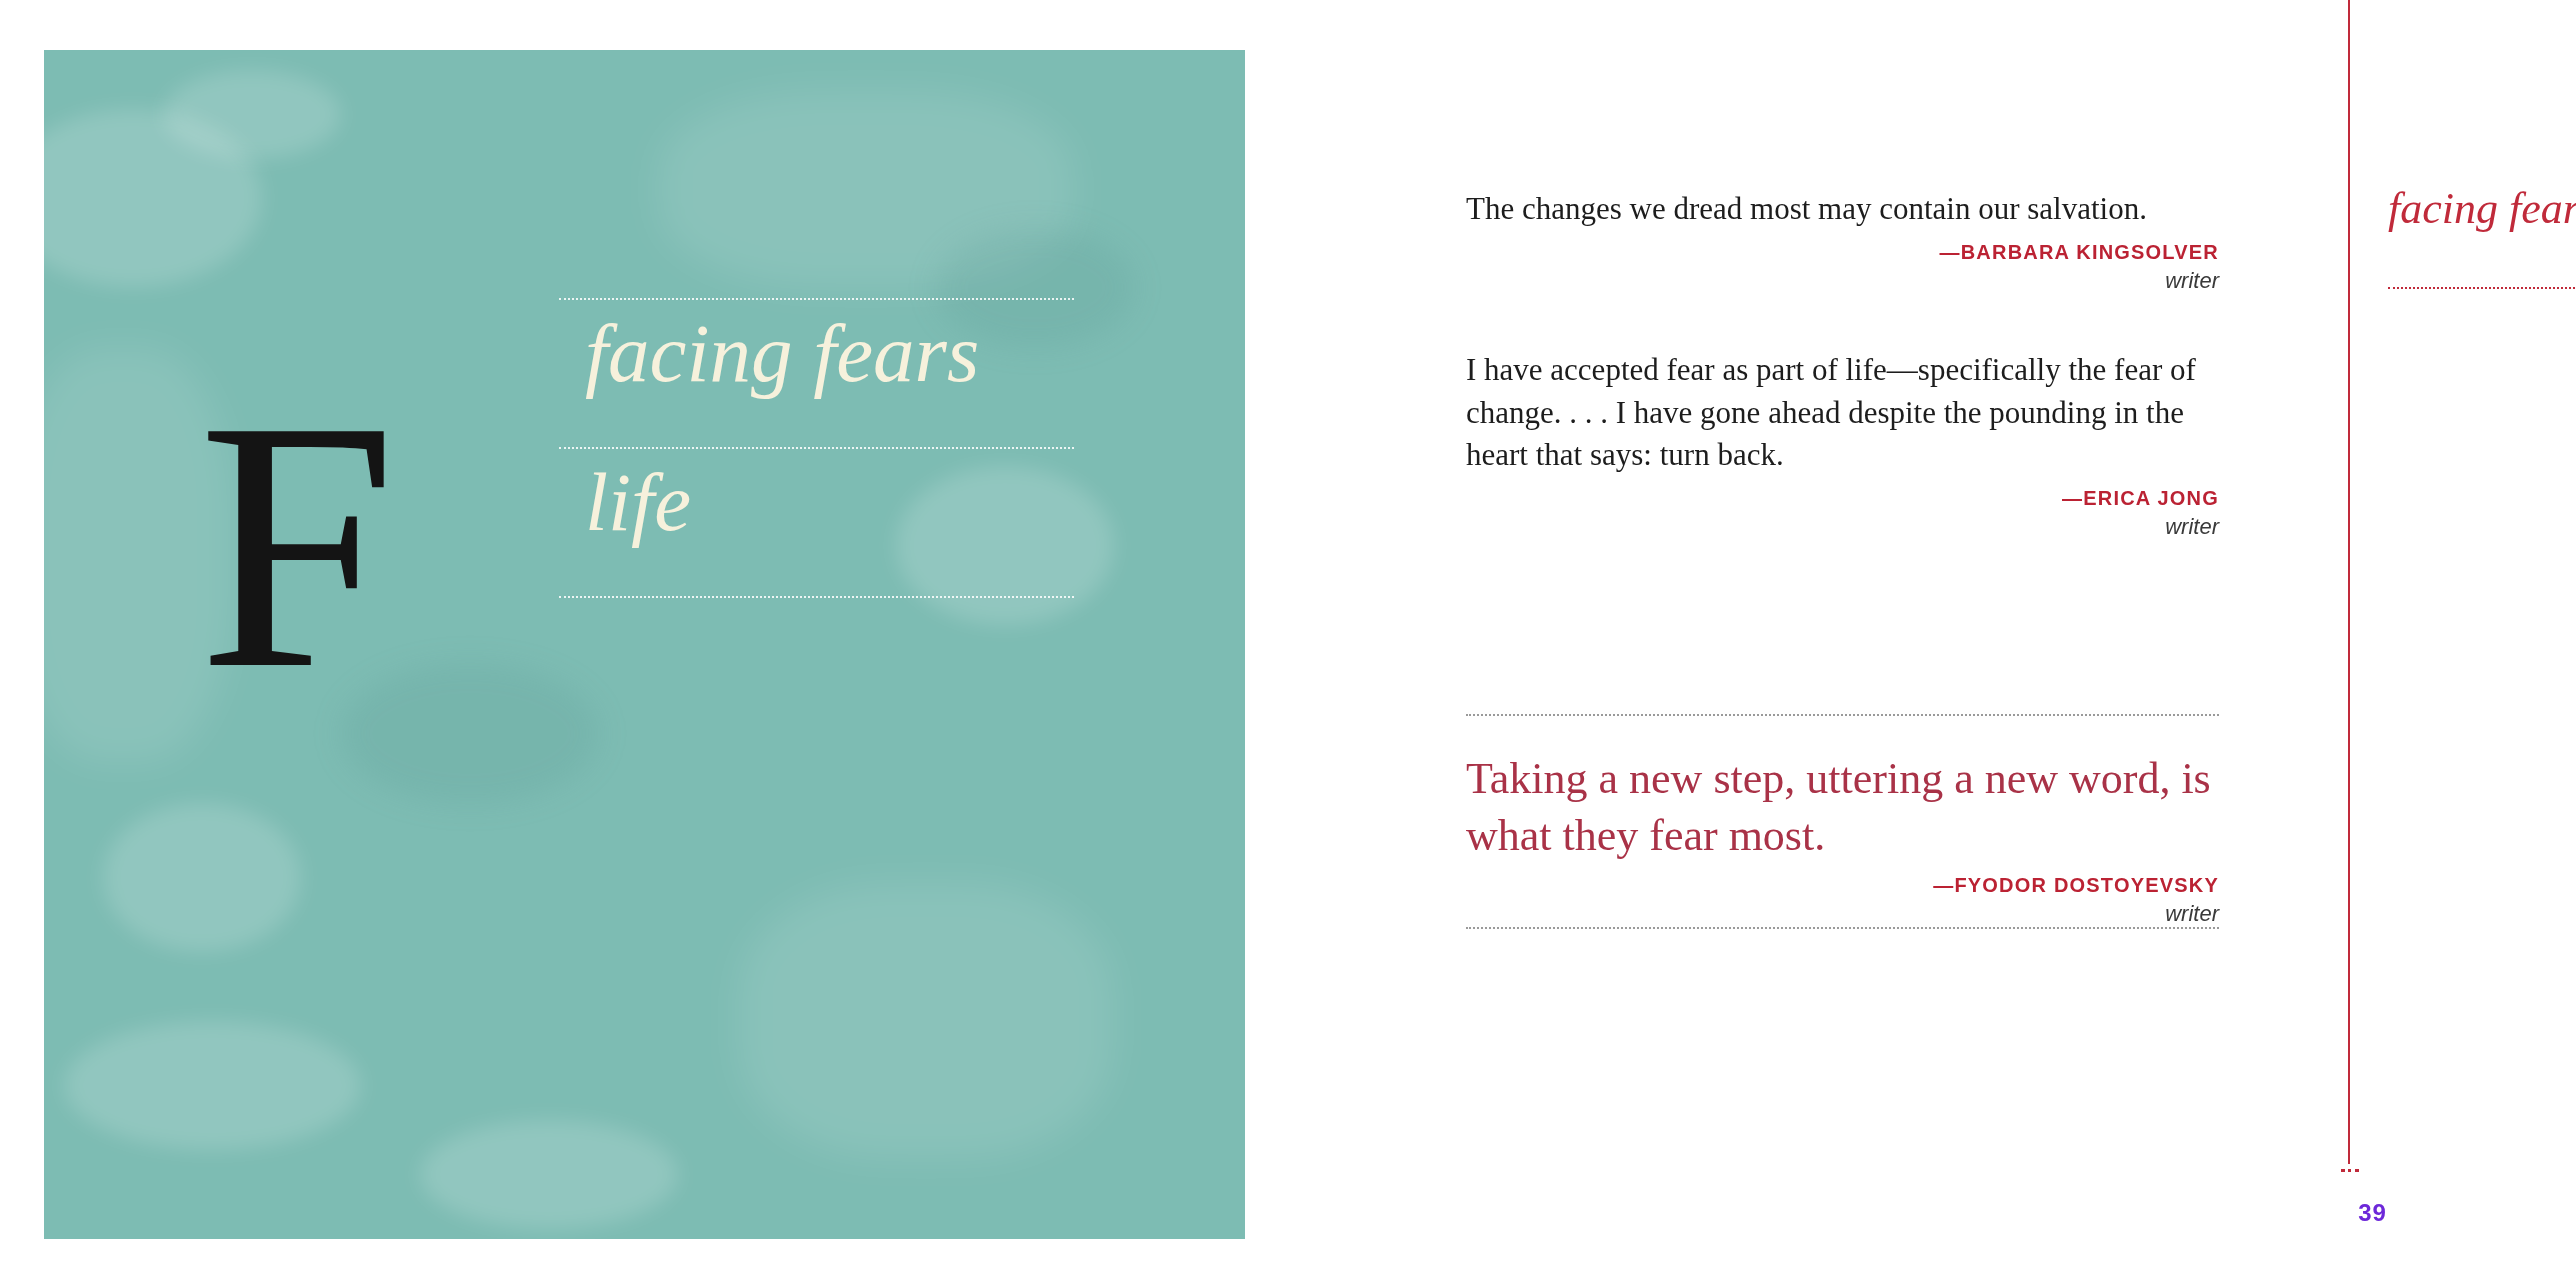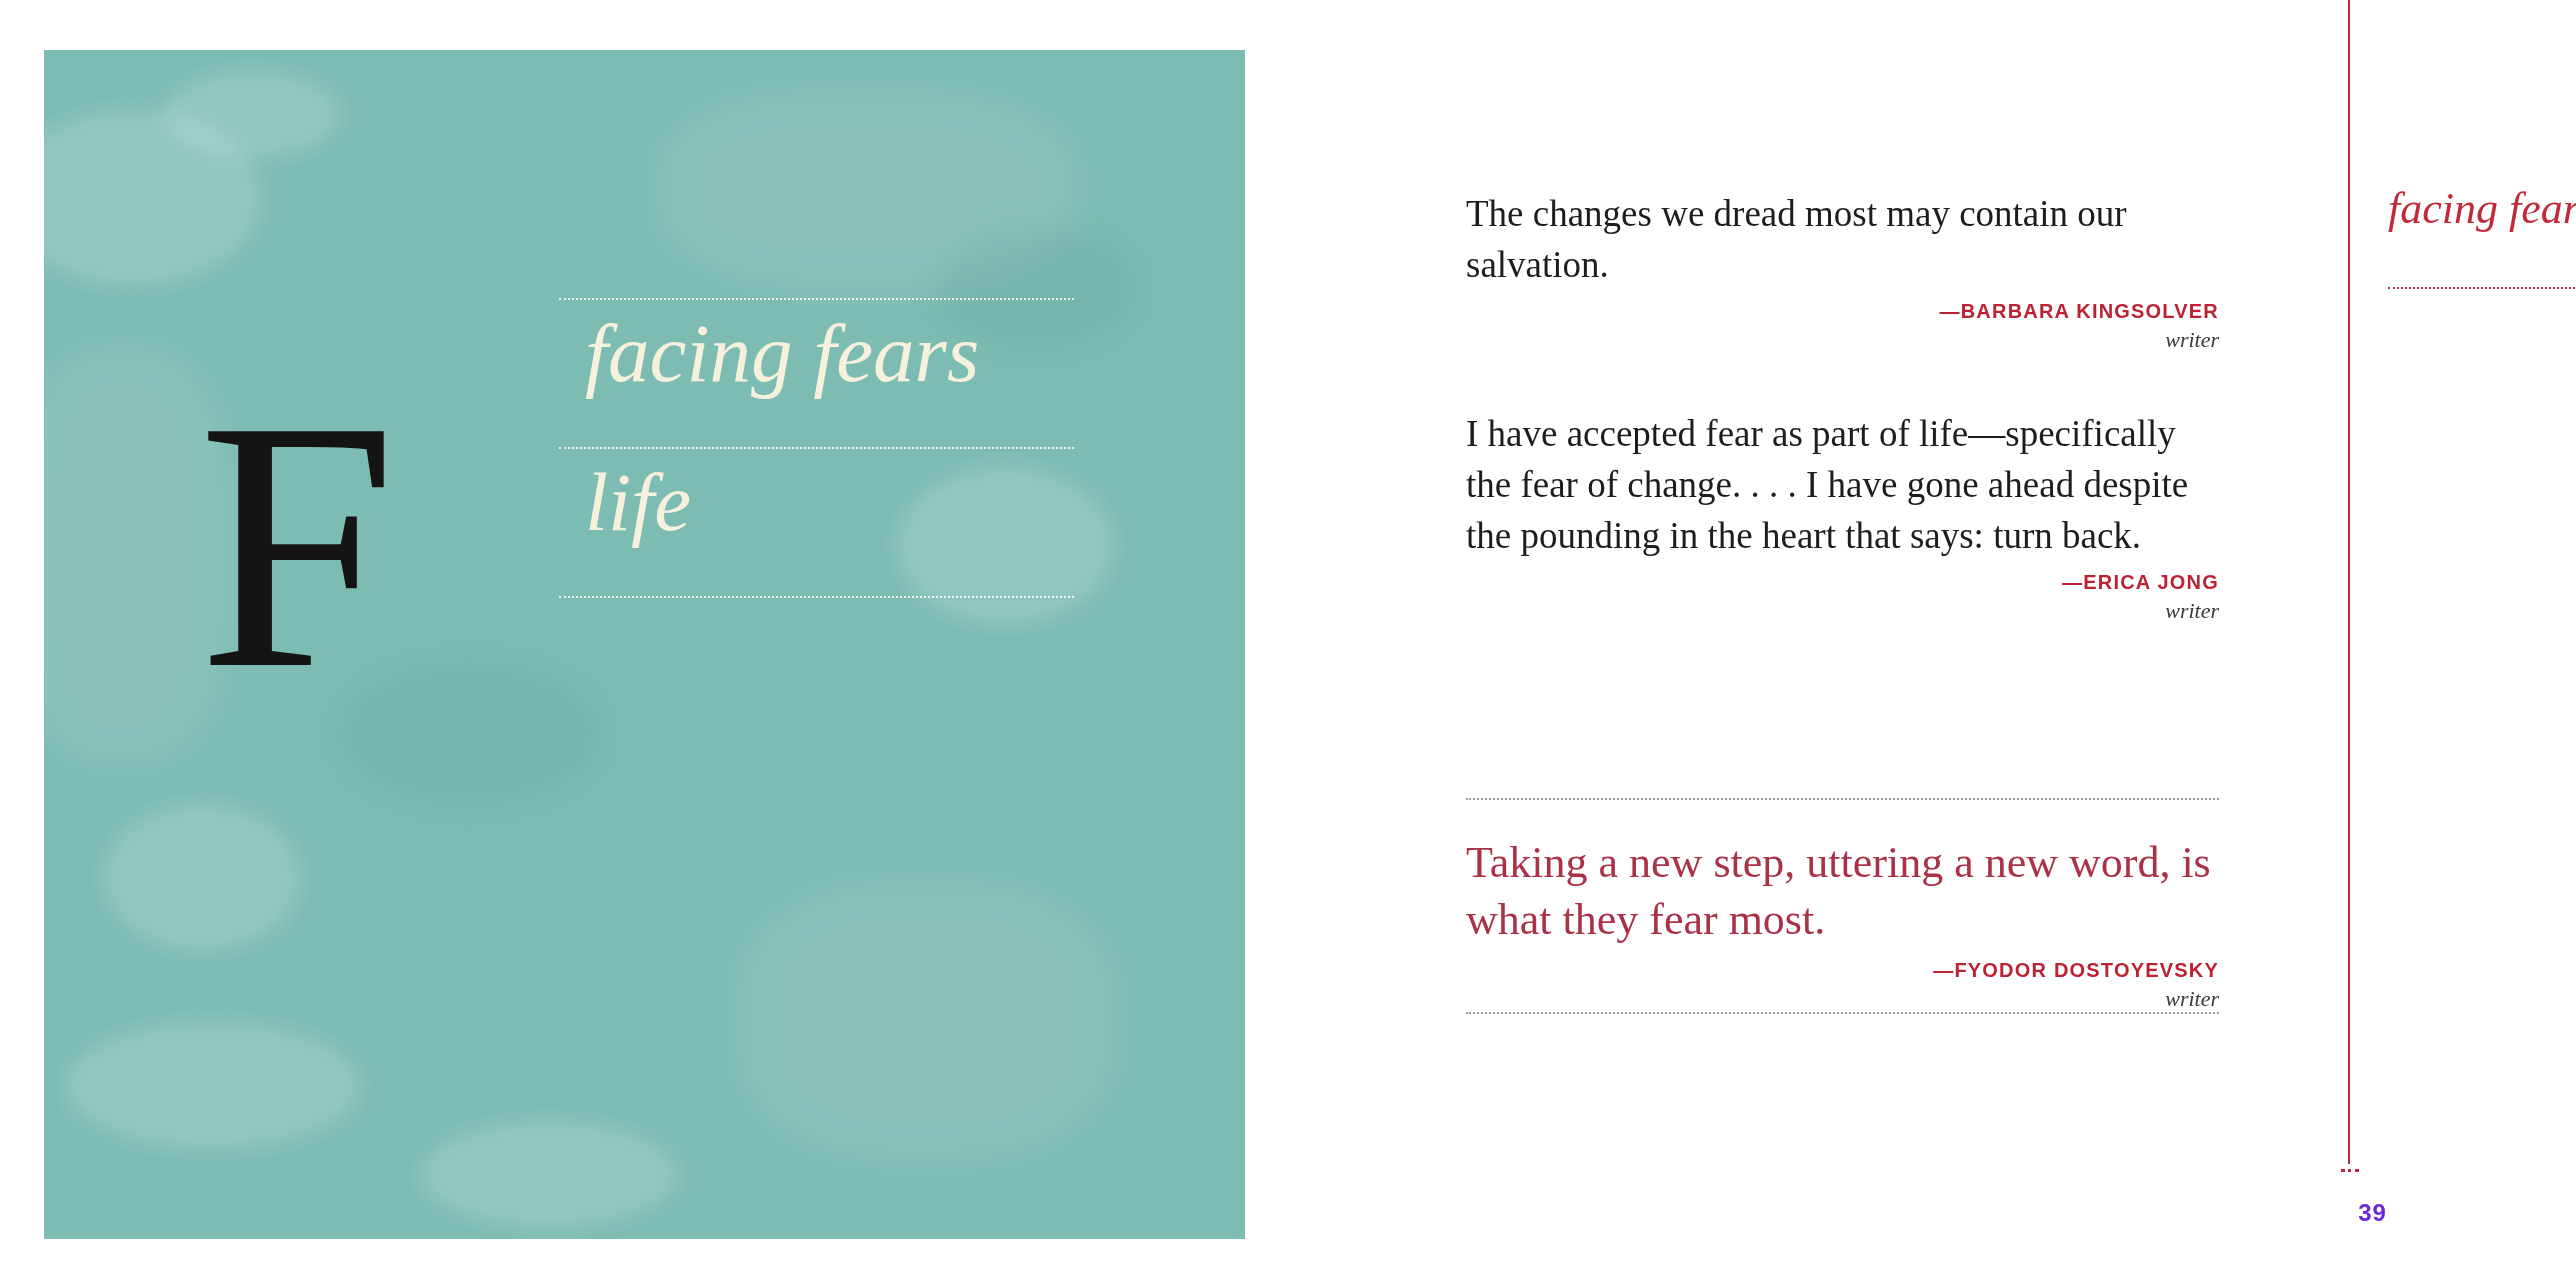--- a/index.html
+++ b/index.html
@@ -123,38 +123,38 @@
     left: 178px;
     top: 188px;
     width: 753px;
   }
 
   .quote-block {
     margin-bottom: 55px;
   }
   .quote-text {
     font-family: "Liberation Serif", serif;
-    font-size: 37px;
+    font-size: 31px;
     line-height: 1.38;
     color: #1d1d1d;
   }
   .attribution {
     text-align: right;
     margin-top: 10px;
   }
   .author {
     font-family: "Liberation Sans", sans-serif;
     font-size: 20px;
     font-weight: bold;
     letter-spacing: 1.2px;
     color: #bb2233;
     text-transform: uppercase;
   }
   .role {
-    font-family: Liberation Serif, serif;
+    font-family: Liberation Sans, sans-serif;
     font-style: italic;
     font-size: 22px;
     color: #3a3a3a;
     margin-top: 4px;
   }
 
   .dotted-rule {
     border-top: 2px dotted #9a9a9a;
     margin: 0;
   }

